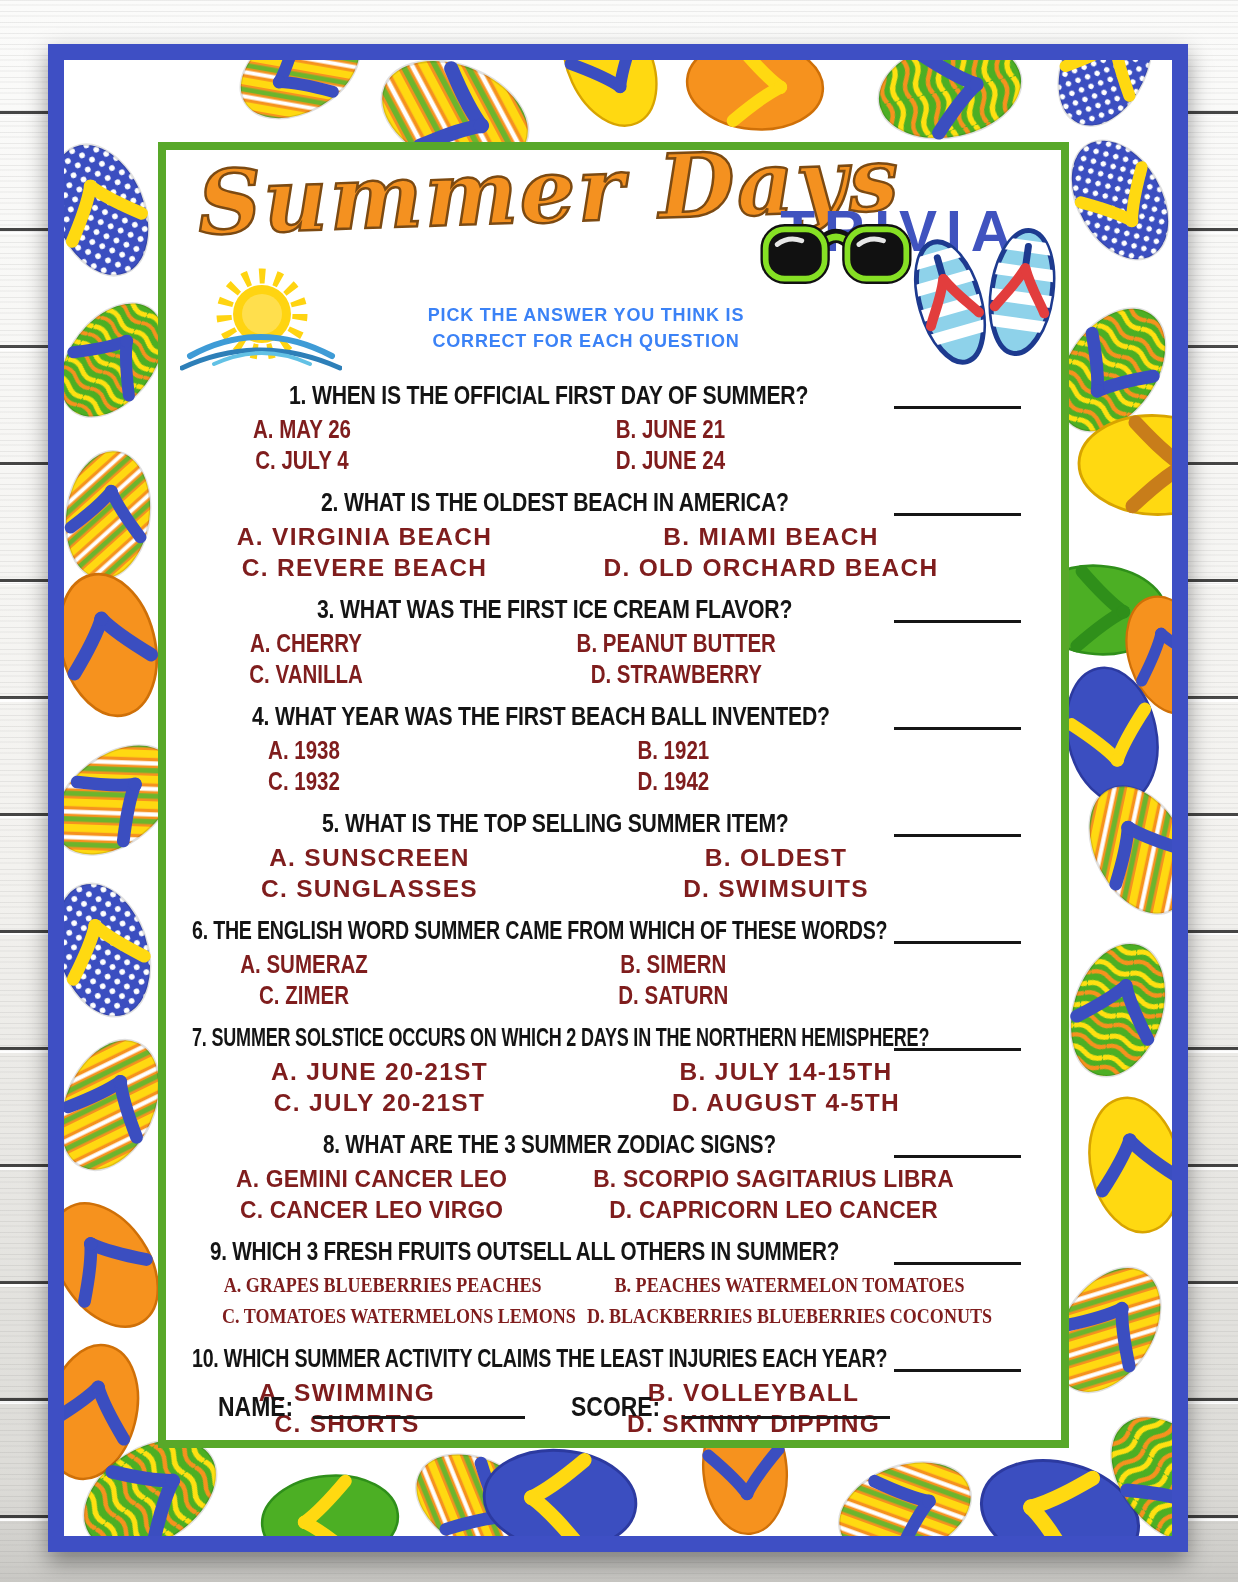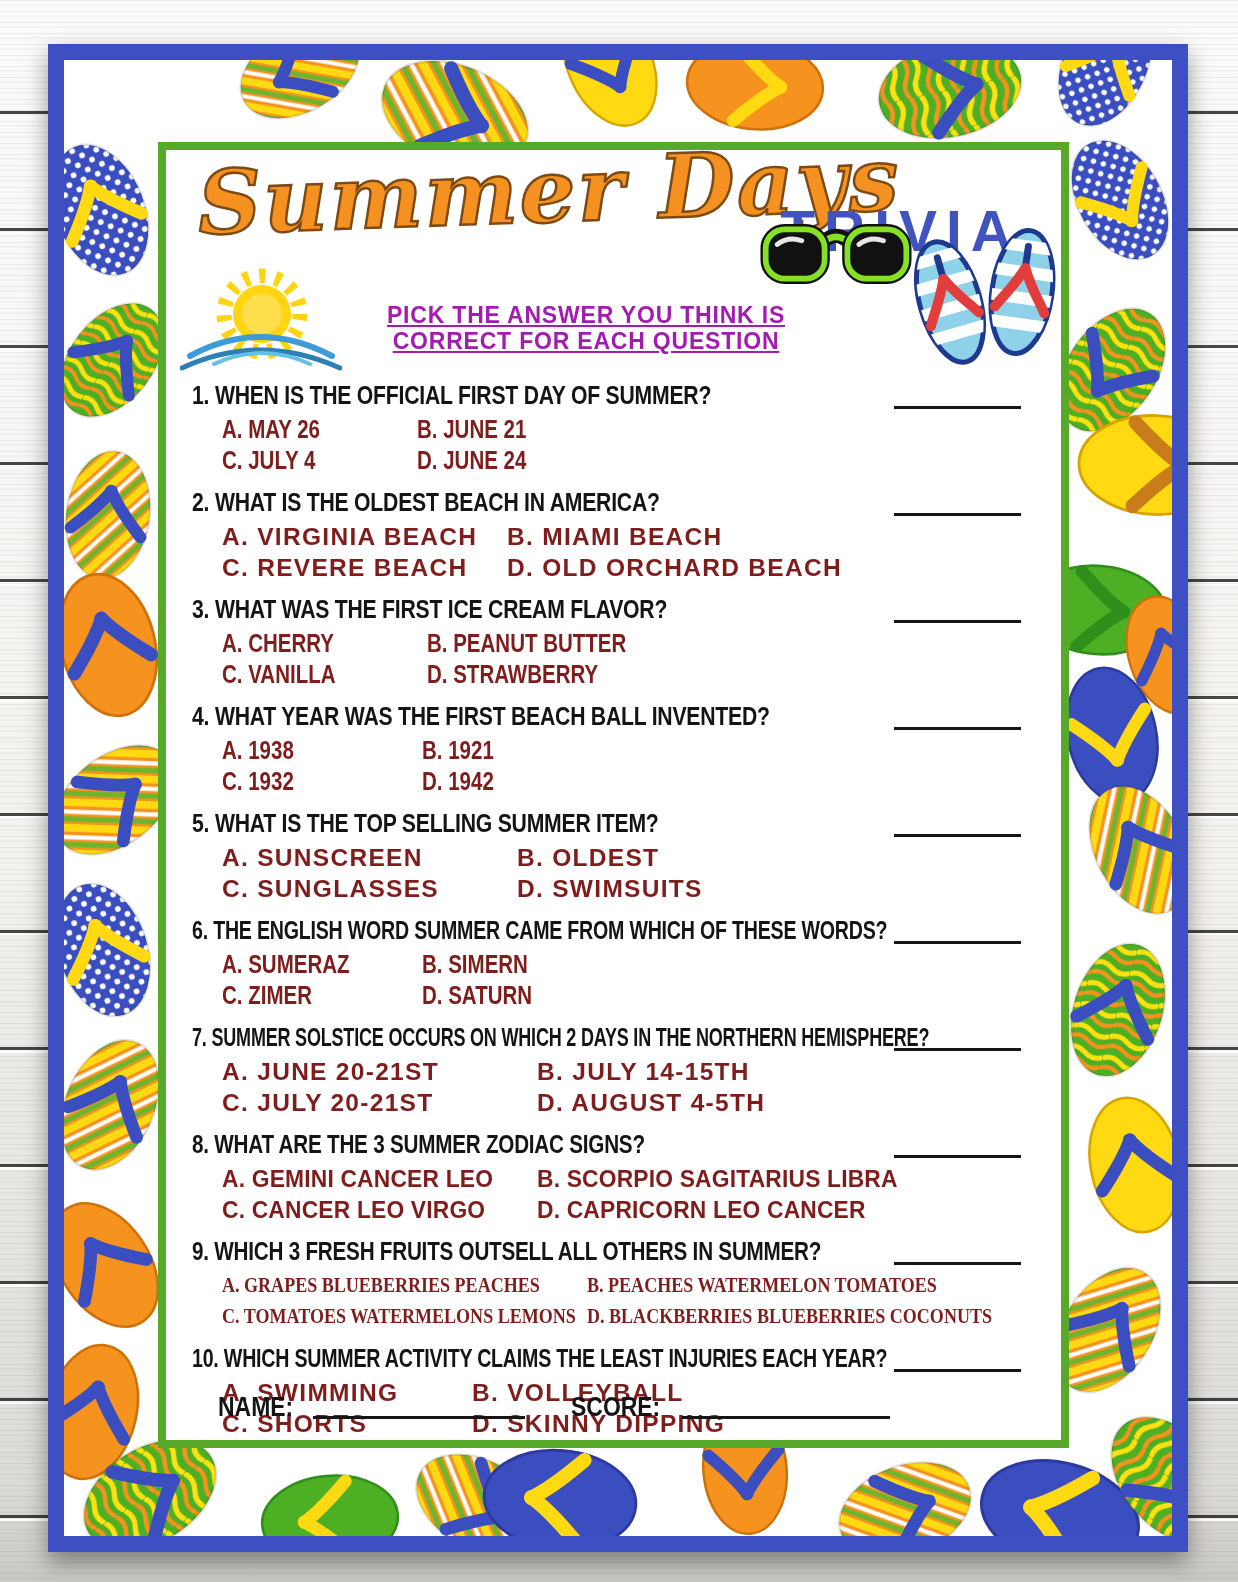--- a/index.html
+++ b/index.html
@@ -43,26 +43,26 @@
   .title-trivia{
     position:absolute;right:40px;top:0px;
     font-weight:900;font-size:57px;letter-spacing:9px;
     color:var(--trivia-blue,#4053bf);white-space:nowrap;margin-top:48px;
   }
   .sun{position:absolute;left:14px;top:118px;width:162px;height:108px;}
   .shades{position:absolute;left:594px;top:60px;width:152px;height:88px;}
   .pairff{position:absolute;left:732px;top:66px;width:172px;height:158px;}
   .instructions{
     position:absolute;left:140px;top:152px;width:560px;
-    text-align:center;font-weight:700;font-size:23px;line-height:26px;
-    letter-spacing:.8px;color:#a21caf;text-decoration:underline;
+    text-align:center;font-weight:700;font-size:18px;line-height:26px;
+    letter-spacing:.8px;color:#3b82f6;
   }
 
   
-  .questions{position:absolute;left:26px;top:230px;right:26px;}
+  .questions{position:absolute;left:26px;top:230px;right:26px;text-align:center;}
   .q{margin-bottom:13px;}
   .q-line{position:relative;height:31px;white-space:nowrap;}
   .q-text{
     display:inline-block;transform-origin:left bottom;
     font-weight:700;font-size:26.5px;line-height:31px;color:#141414;
     letter-spacing:-0.3px;
   }
   .blank{
     position:absolute;right:14px;bottom:2px;width:127px;height:0;
     border-bottom:3.5px solid #161616;

